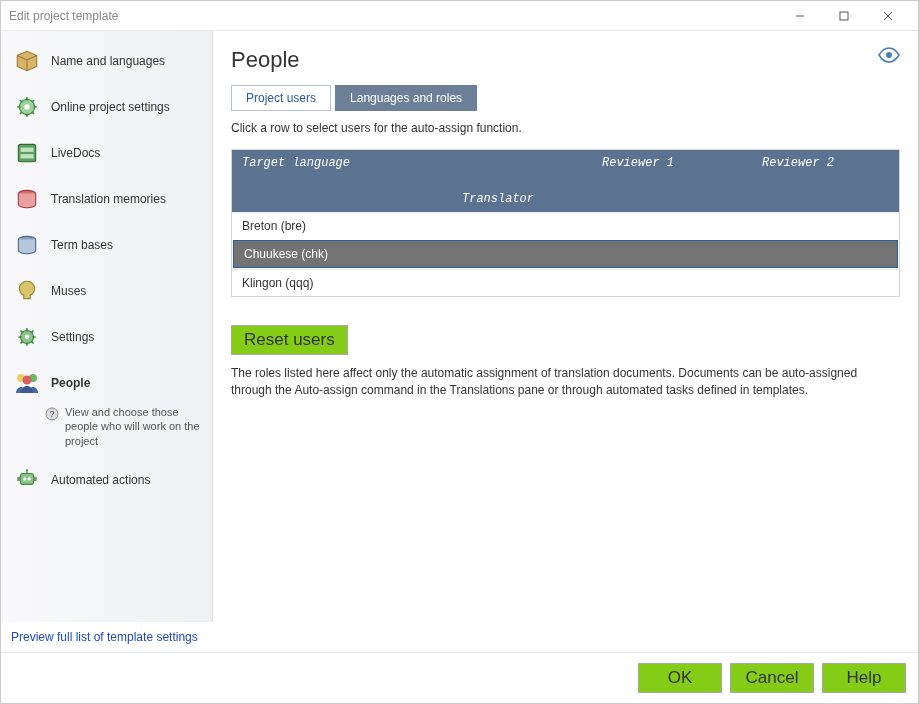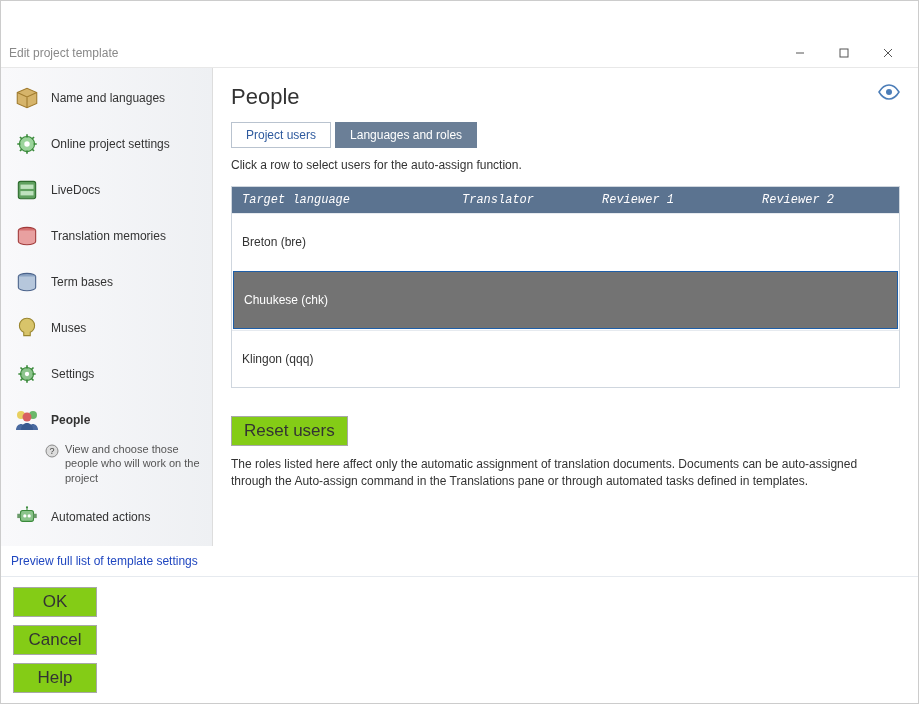--- a/index.html
+++ b/index.html
@@ -1,18 +1,18 @@
 <!DOCTYPE html>
 <html><head>
   <meta charset="utf-8">
   <style>
     * { box-sizing: border-box; margin: 0; padding: 0; }
     body { font-family: "Segoe UI", Tahoma, sans-serif; font-size: 12px; background: #fff; color: #333; width: 919px; height: 704px; overflow: hidden; border: 1px solid #ccc; display: flex; flex-direction: column; }
 
-    .titlebar { height: 30px; display: flex; align-items: center; padding: 0 8px; border-bottom: 1px solid #e8e8e8; color: #888; margin-top: 37px; }
+    .titlebar { height: 30px; display: flex; align-items: center; padding: 0 8px; border-bottom: 1px solid #e8e8e8; color: #888; }
     .titlebar .title { flex: 1; font-size: 12px; }
     .titlebar .win-controls { display: flex; }
     .titlebar .win-btn { width: 44px; height: 30px; display: flex; align-items: center; justify-content: center; color: #555; cursor: default; }
 
     .body { flex: 1; display: flex; overflow: hidden; }
 
     .sidebar { width: 212px; background: linear-gradient(to right, #f9f9fb 0%, #eef0f3 100%); border-right: 1px solid #ddd; padding: 8px 4px; display: flex; flex-direction: column; gap: 2px; }
     .nav-item { display: flex; align-items: center; gap: 10px; padding: 8px 8px; border-radius: 2px; cursor: default; }
     .nav-item .icon { width: 28px; height: 28px; display: flex; align-items: center; justify-content: center; }
     .nav-item .label { font-size: 12px; color: #333; }
@@ -29,38 +29,38 @@
     .tabs { display: flex; gap: 4px; margin-bottom: 10px; }
     .tab { padding: 5px 14px; font-size: 12px; border: 1px solid #b9c3cf; background: #fff; color: #2e5a9e; cursor: default; }
     .tab.active { background: #6b7f97; color: #fff; border-color: #6b7f97; }
 
     .instruction { font-size: 12px; color: #333; margin-bottom: 14px; }
 
     .table { border: 1px solid #cfd6de; }
     .table-head { display: flex; background: #5b7390; color: #fffeff; font-style: italic; font-weight: 500; font-family: Liberation Mono, monospace; }
     .table-head .th { padding: 6px 10px; }
     .th-lang { width: 220px; }
-    .th-trans { width: 140px; }
+    .th-trans { width: 140px; margin-top: 36px; }
     .th-rev1 { width: 160px; }
     .th-rev2 { flex: 1; }
-    .table-row { display:flex; padding: 21px 10px; border-top: 1px solid #e6eaef; cursor: default; justify-content: center; }
+    .table-row { display:flex; padding: 6px 10px; border-top: 1px solid #e6eaef; cursor: default; justify-content: center; }
     .table-row.sel { background: #737373; color: #fff; border: 1px solid #1f5fa8; margin:1px; }
     .table-row .td-lang { width: 210px; }
     .table-row .td-trans { width: 140px; }
     .table-row .td-rev1 { width: 160px; }
     .table-row .td-rev2 { flex:1; }
 
     .reset-row { margin-top: 28px; }
     .btn { padding: 4px 12px; font-size: 17px; background: #84cc16; border: 1px solid #a8a8a8; color: #333; cursor: default; }
     .note { margin-top: 10px; font-size: 12px; color: #333; line-height: 1.4; max-width: 660px; }
 
     .footer-links { padding: 8px 10px; }
     .footer-links a { color: #2047c0; font-size: 12px; text-decoration: none; }
 
-    .footer { border-top: 1px solid #e6eaef; padding: 10px 12px; display: flex; justify-content: flex-end; gap: 8px; flex-direction: column; }
+    .footer { border-top: 1px solid #e6eaef; padding: 10px 12px; display: flex; justify-content: flex-end; gap: 8px; }
     .footer .btn { width: 84px; text-align: center; }
 
   </style>
 </head>
 <body>
 
 <div class="titlebar">
   <span class="title">Edit project template</span>
   <div class="win-controls">
     <div class="win-btn">

